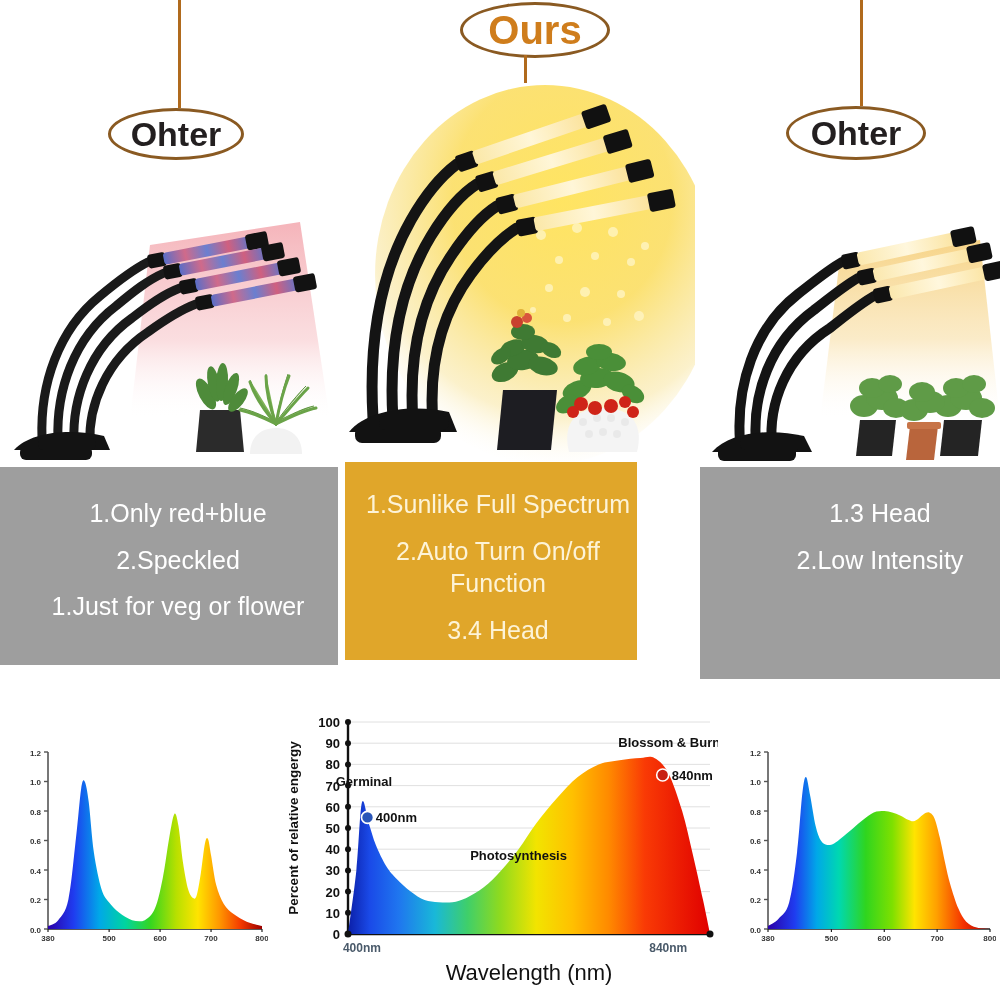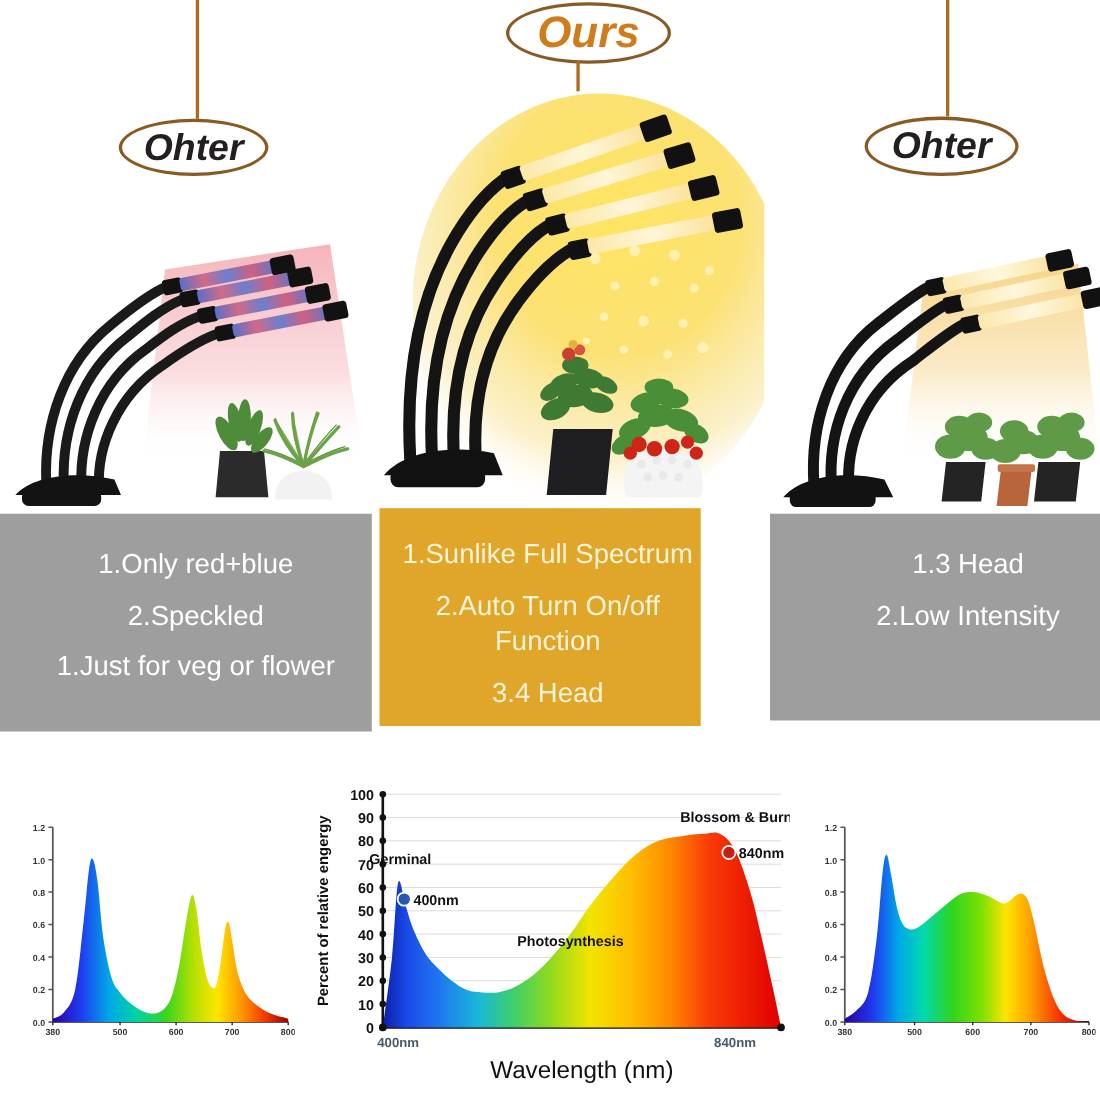--- a/index.html
+++ b/index.html
@@ -11,21 +11,21 @@
     position:relative;
   }
   .stage{position:relative;width:1000px;height:1000px;}
 
   
   .badge{position:absolute;display:flex;align-items:center;justify-content:center;}
   .badge .ellipse{
     position:absolute;left:0;top:0;width:100%;height:100%;
     border:3px solid #8a5a22;border-radius:50%;box-sizing:border-box;
   }
-  .badge .btxt{position:relative;z-index:2;font-weight:bold;line-height:1;font-style:italic;}
+  .badge .btxt{position:relative;z-index:2;font-weight:bold;line-height:1;}
   .stem{position:absolute;width:3px;background:#b06a1d;}
 
   
   .prod{position:absolute;overflow:hidden;}
 
   
   .cap{position:absolute;box-sizing:border-box;}
   .cap-gray{background:#9e9e9e;}
   .cap-gold{background:#e0a62a;}
   .cap ul{list-style:none;margin:0;padding:0;text-align:center;}
@@ -360,21 +360,21 @@
 
   <div class="cap cap-gold" style="left:345px;top:462px;width:292px;height:198px;padding:26px 0 0 14px;">
     <ul>
       <li>1.Sunlike Full Spectrum</li>
       <li>2.Auto Turn On/off
    Function</li>
       <li>3.4 Head</li>
     </ul>
   </div>
 
-  <div class="cap cap-gray" style="left:700px;top:467px;width:300px;height:188px;padding:30px 0 0 60px;">
+  <div class="cap cap-gray" style="left:700px;top:467px;width:300px;height:212px;padding:30px 0 0 60px;">
     <ul>
       <li>1.3 Head</li>
       <li>2.Low Intensity</li>
     </ul>
   </div>
 
   <div class="chart" style="left:8px;top:740px;width:260px;height:215px;">
     <svg id="svg-chart-left" width="260" height="215" viewBox="0 0 260 215">
       <defs>
         <linearGradient id="specL" x1="0" y1="0" x2="1" y2="0">

